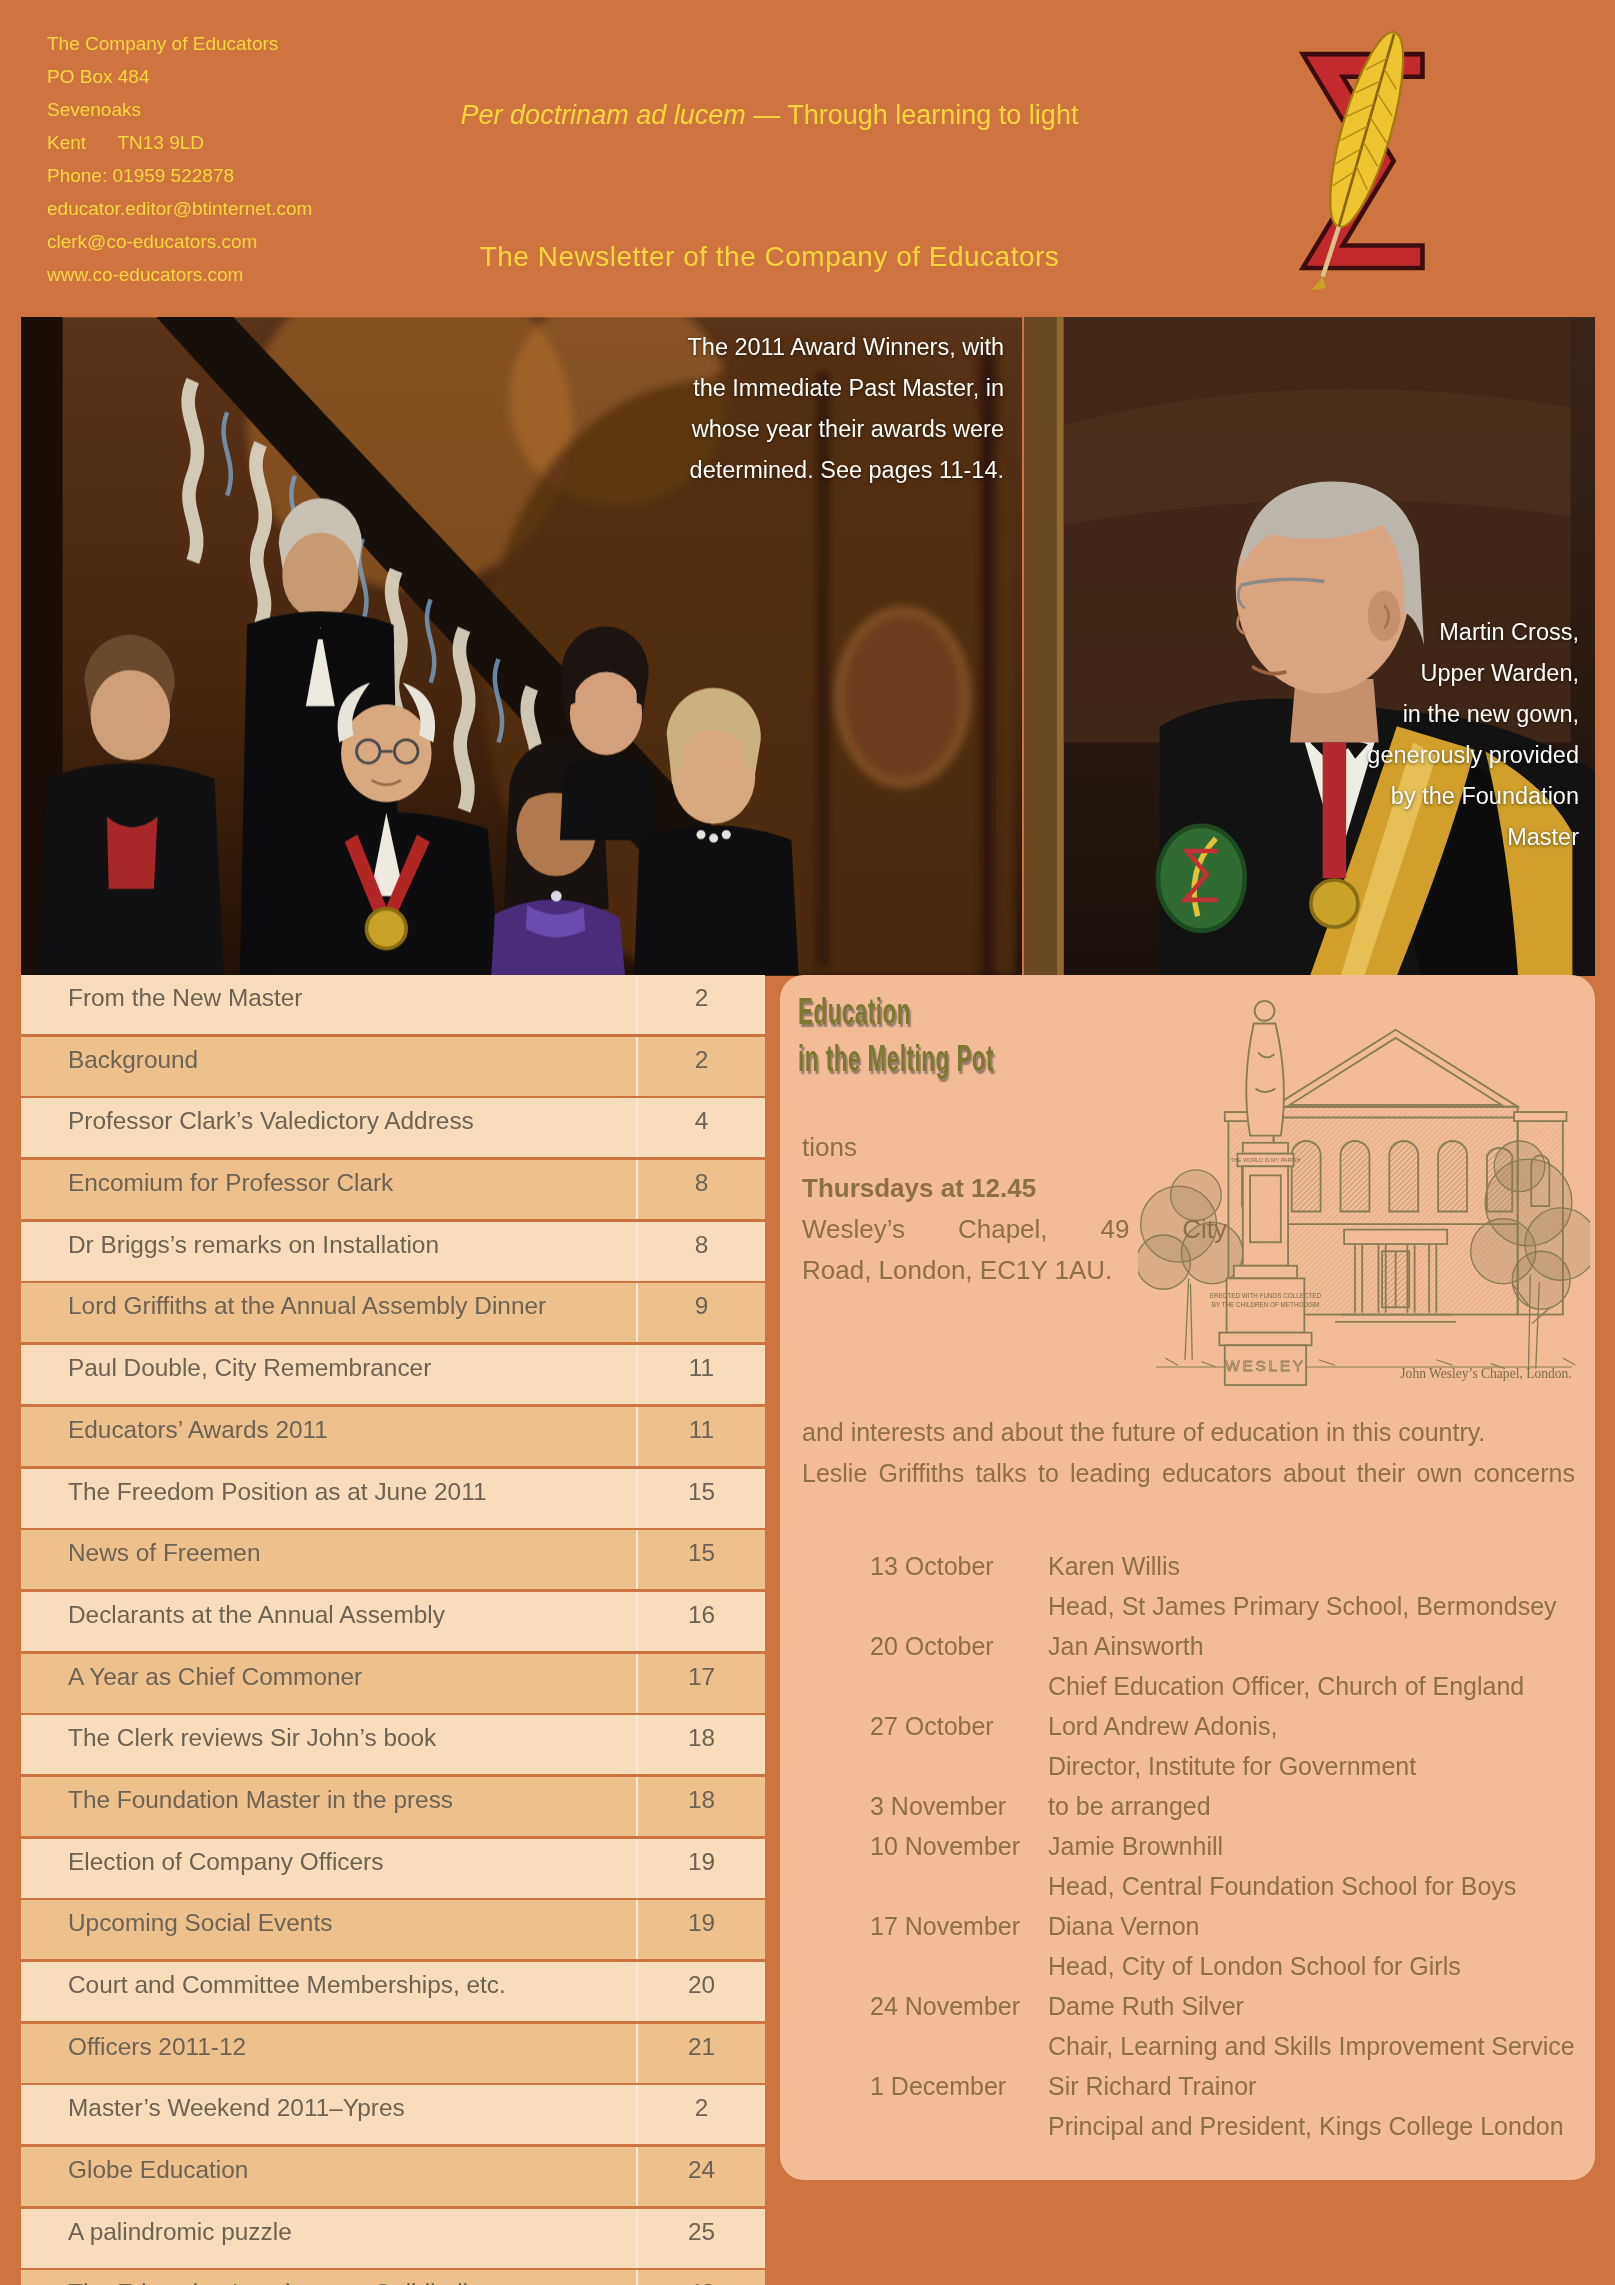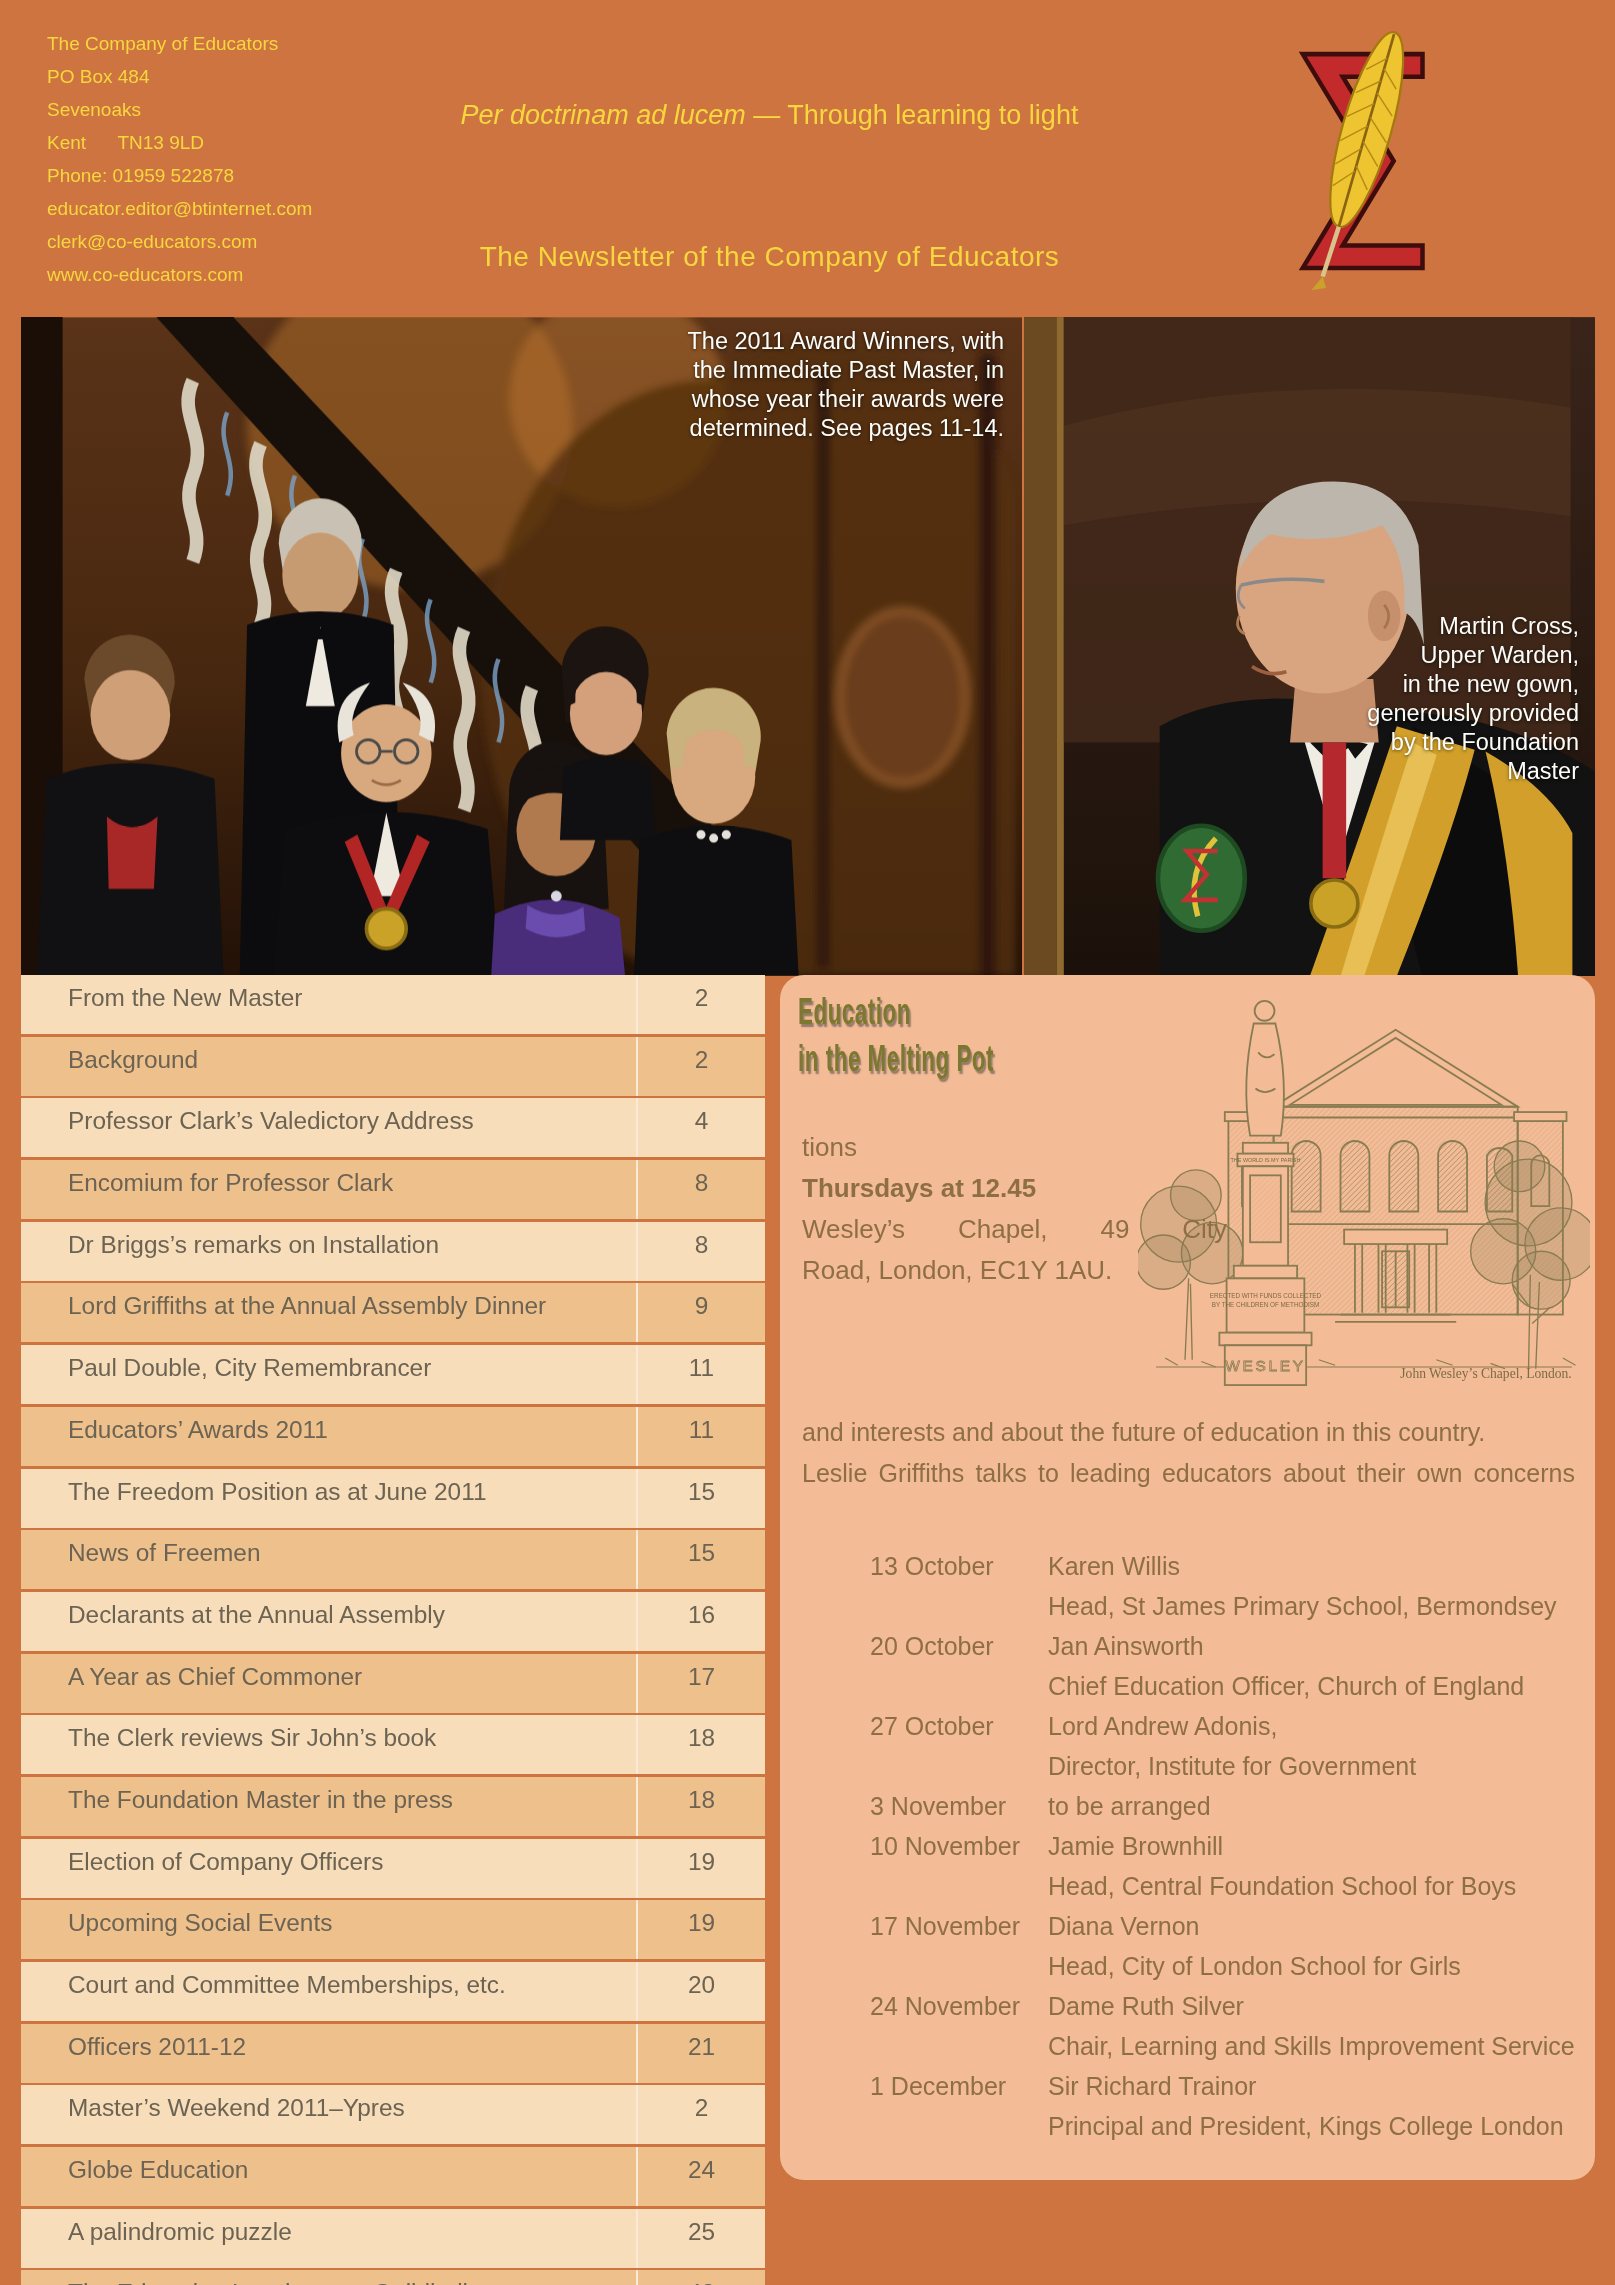--- a/index.html
+++ b/index.html
@@ -22,21 +22,21 @@
   .newsletter-title{
     position:absolute; left:317px; top:241px; width:905px;
     text-align:center; color:#f8d73e; font-size:28px; letter-spacing:0.5px;
   }
   .crest{ position:absolute; left:1274px; top:18px; width:167px; height:288px; }
   
   .photo{ position:absolute; top:317px; height:659px; overflow:hidden; }
   .photo-left{ left:21px; width:1001px; }
   .photo-right{ left:1024px; width:571px; }
   .caption{
-    position:absolute; color:#fdfdfa; font-size:23.5px; line-height:29px;
+    position:absolute; color:#fdfdfa; font-size:23.5px; line-height:41px;
     text-align:right; white-space:pre-line;
     text-shadow:0 0.9px 3.6px rgba(0,0,0,.6); z-index:5;
   }
   .caption-awards{ top:327px; right:612px; width:434px; }
   .caption-martin{ top:612px; right:37px; width:344px; }
   
   .toc{ position:absolute; left:21px; top:975px; width:744px; }
   .toc-row{ display:flex; height:59px; margin-bottom:2.7px; color:#6c6353; font-size:24.4px; }
   .toc-row.light{ background:#f7ddba; }
   .toc-row.dark{ background:#eec08c; }

